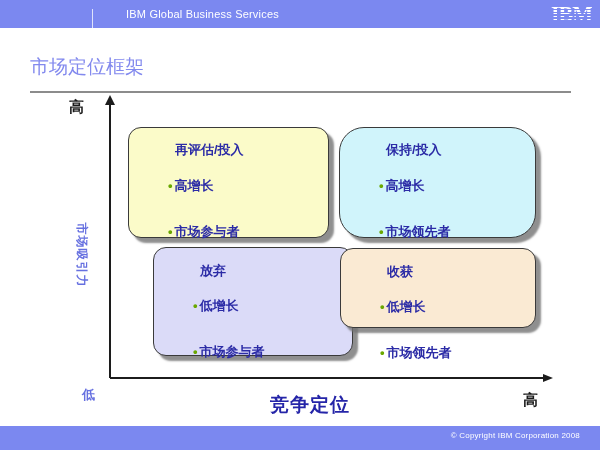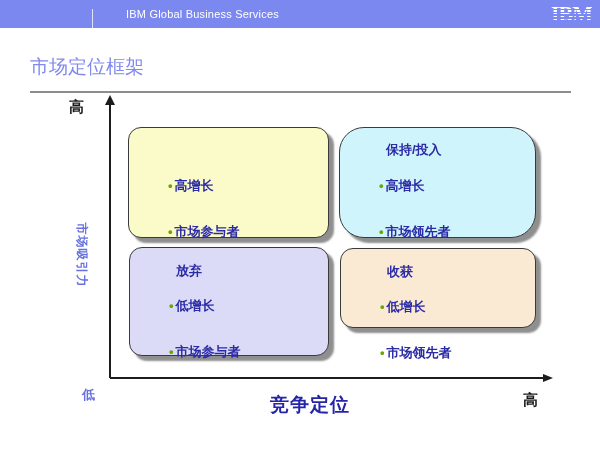--- a/index.html
+++ b/index.html
@@ -79,36 +79,40 @@
   <div class="x-axis-line"></div>
   <div class="x-axis-arrow"></div>
 
   <div class="lbl-high-top">高</div>
   <div class="lbl-low">低</div>
   <div class="lbl-high-right">高</div>
   <div class="y-axis-label">市场吸引力</div>
   <div class="x-axis-label">竞争定位</div>
 
   <div class="quad quad-tl" style="background: rgb(251, 251, 201);">
+    <div class="quad-title">再评估/投入</div>
     <div class="bullet bullet-1"><span class="dot">•</span><span>高增长</span></div>
     <div class="bullet bullet-2"><span class="dot">•</span><span>市场参与者</span></div>
   </div>
 
   <div class="quad quad-tr" style="background: rgb(208, 244, 251);">
     <div class="quad-title">保持/投入</div>
     <div class="bullet bullet-1"><span class="dot">•</span><span>高增长</span></div>
     <div class="bullet bullet-2"><span class="dot">•</span><span>市场领先者</span></div>
   </div>
 
-  <div class="quad quad-bl" style="background: rgb(219, 219, 248);">
+  <div class="quad quad-bl" style="background: rgb(219, 219, 248); margin-left: 24px;">
     <div class="quad-title">放弃</div>
     <div class="bullet bullet-1"><span class="dot">•</span><span>低增长</span></div>
     <div class="bullet bullet-2"><span class="dot">•</span><span>市场参与者</span></div>
   </div>
 
   <div class="quad quad-br" style="background: rgb(250, 234, 211);">
     <div class="quad-title">收获</div>
     <div class="bullet bullet-1"><span class="dot">•</span><span>低增长</span></div>
     <div class="bullet bullet-2"><span class="dot">•</span><span>市场领先者</span></div>
   </div>
 
+  <div class="footer">
+    <div class="footer-text">© Copyright IBM Corporation 2008</div>
+  </div>
 
 </div>
 
 </body></html>

